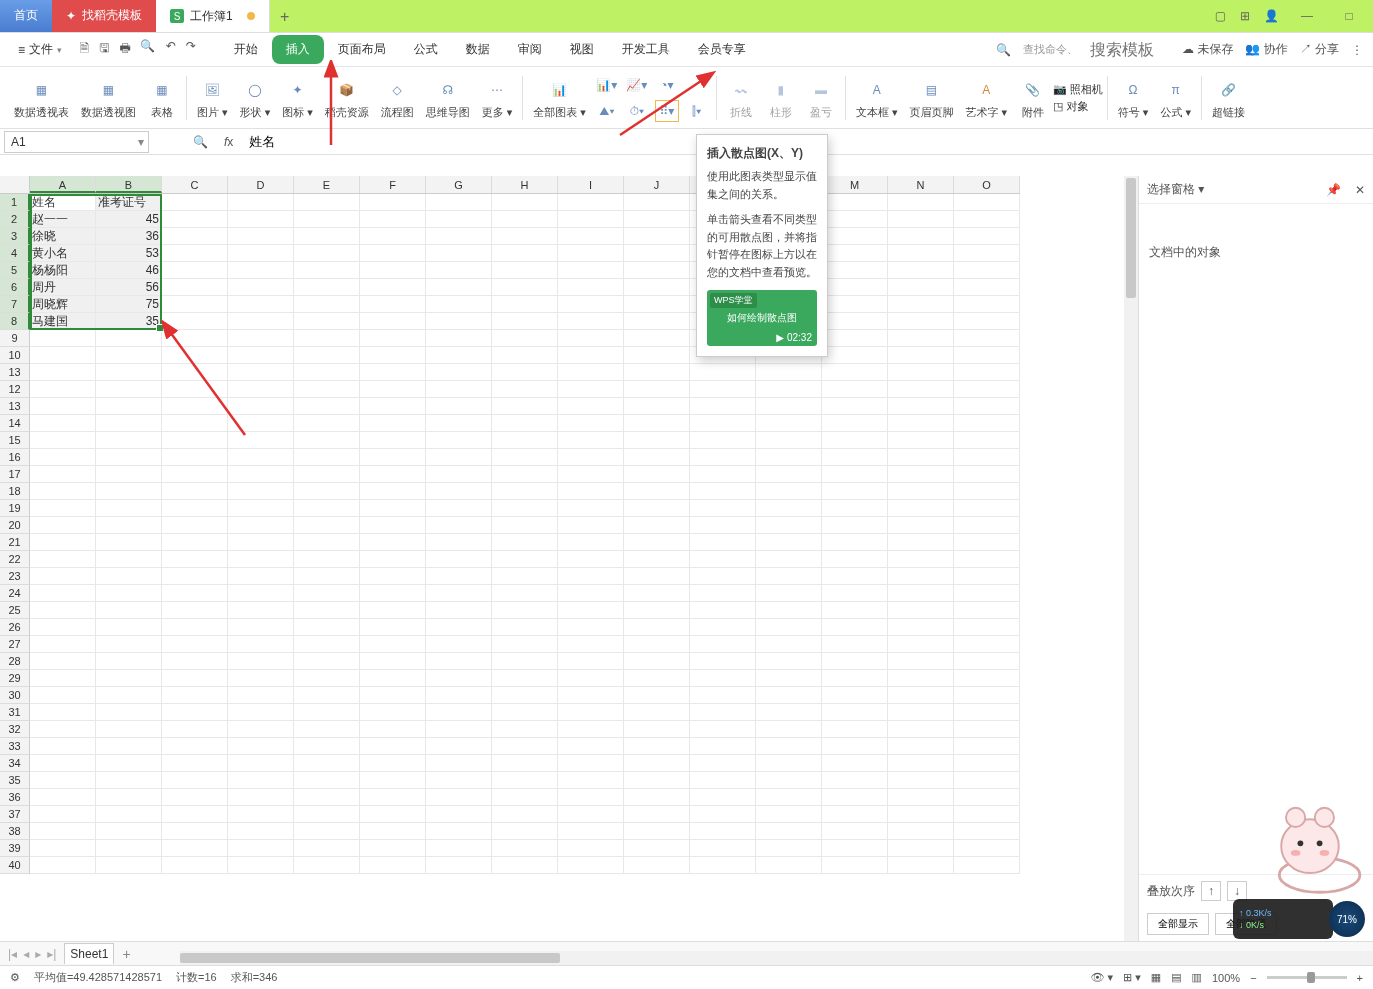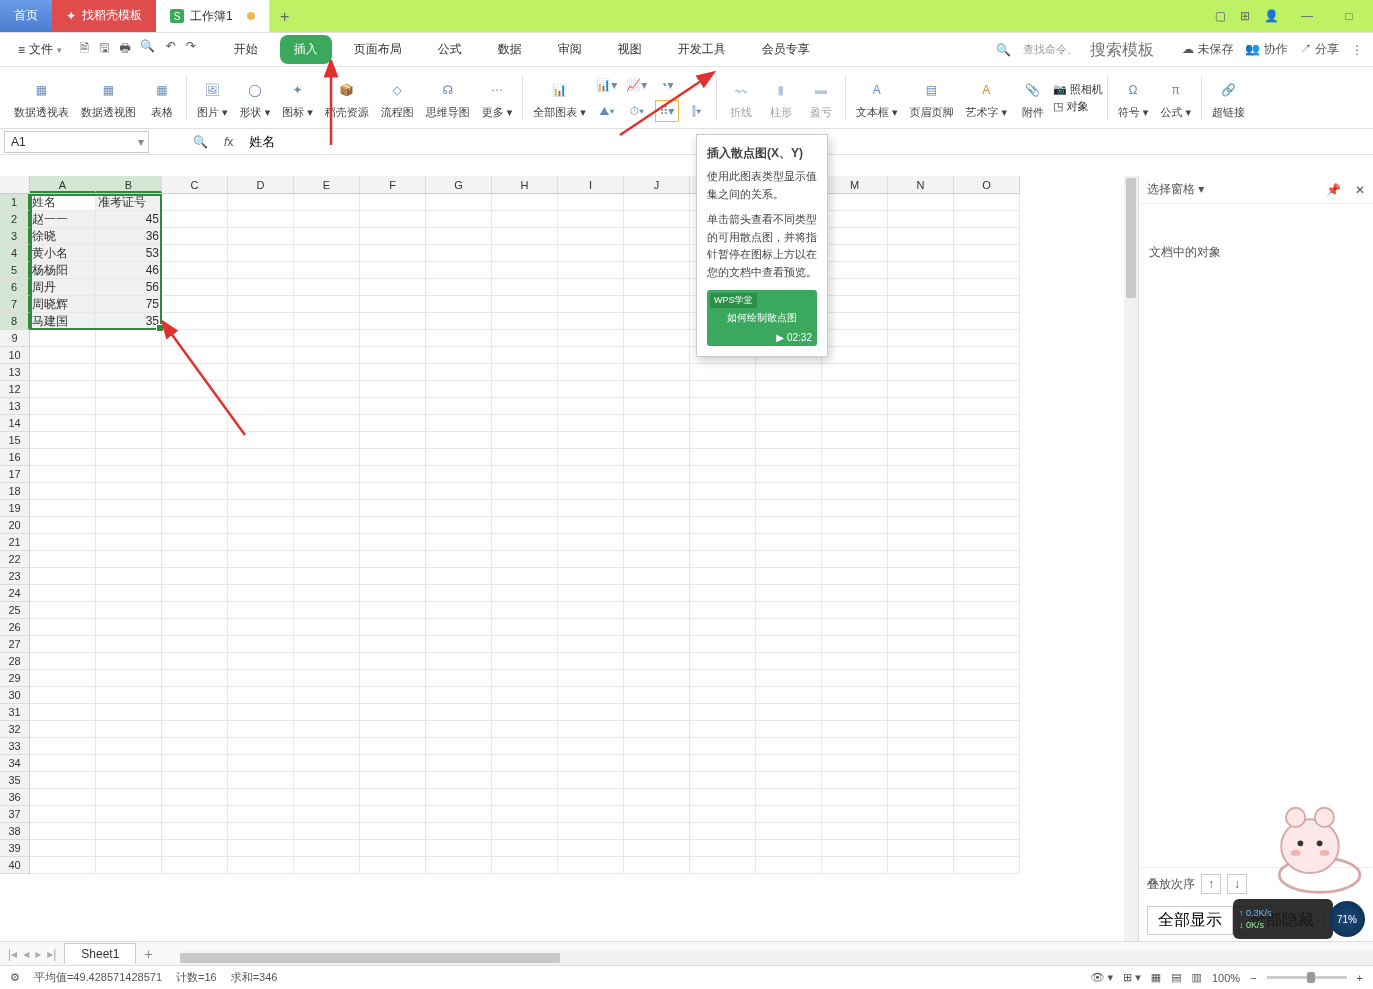--- a/index.html
+++ b/index.html
@@ -16,21 +16,21 @@
     .add-tab { width: 30px; height: 30px; display:flex; align-items:center; justify-content:center; color:#666; font-size:16px; cursor:pointer; }
     .top-right { margin-left: auto; display: flex; align-items: center; gap: 14px; padding-right: 10px; height: 33px; }
     .top-right span { color: #666; cursor: pointer; }
     .window-btn { width: 28px; height: 28px; display: flex; align-items: center; justify-content: center; color: #555; }
     
     
     .menu-bar { height: 34px; display: flex; align-items: center; padding: 0 10px; border-bottom: 1px solid #e5e5e5; gap:4px; }
     .file-btn { display: flex; align-items: center; gap: 4px; padding: 4px 8px; cursor: pointer; }
     .qat { display: flex; gap: 10px; margin-left: 6px; }
     .qat span { color: #555; cursor: pointer; }
-    .menus { display: flex; gap: 8px; margin-left: 20px; align-items: center; }
+    .menus { display: flex; gap: 0; margin-left: 20px; align-items: center; }
     .menu-item { padding: 6px 14px; cursor: pointer; }
     .menu-item.active { background: #3aa85d; color: #fff; border-radius: 8px; }
     .menu-right { margin-left: auto; display: flex; align-items: center; gap: 12px; }
     .search-cmd { color: #999; font-size: 11px; }
     .search-template { border: none; outline: none; font-size: 16px; color: #666; width: 80px; }
     .menu-right-actions { display: flex; gap: 12px; align-items: center; color: #555; }
     
     
     .ribbon { height: 62px; display: flex; align-items: center; padding: 0 8px; border-bottom: 1px solid #e0e0e0; }
     .ribbon-group { display: flex; flex-direction: column; align-items: center; padding: 2px 6px; gap: 1px; cursor: pointer; }
@@ -67,38 +67,38 @@
     .selection-box { position: absolute; top: 0; left: 0; width: 132px; height: 136px; border: 2px solid #2f8a3a; pointer-events: none; }
     .selection-box::after { content:''; position:absolute; right:-4px; bottom:-4px; width:6px; height:6px; background:#2f8a3a; border:1px solid #fff; }
     .cell.selA { background: #f0f0f0; }
     
     
     .right-panel { width: 235px; border-left: 1px solid #ddd; background: #fff; display: flex; flex-direction: column; gap: 32px; }
     .rp-header { height: 28px; display: flex; align-items: center; padding: 0 8px; color: #555; border-bottom: 1px solid #eee; justify-content: space-between; }
     .rp-sub { padding: 8px 10px; color: #555; font-size: 12px; }
     .rp-bottom { margin-top: auto; border-top: 1px solid #eee; }
     .rp-row { display: flex; align-items: center; padding: 6px 8px; gap: 6px; font-size: 12px; color:#555; }
-    .rp-btn { border: 1px solid #ccc; padding: 3px 10px; font-size: 16px; cursor: pointer; background:#fff; }
+    .rp-btn { border: 1px solid #ccc; padding: 3px 10px; font-size: 10px; cursor: pointer; background:#fff; }
     .arr-btn { width: 20px; height: 20px; border: 1px solid #ccc; display:flex; align-items:center; justify-content:center; cursor:pointer; }
     
     
     .tooltip { position: absolute; top: 134px; left: 696px; width: 132px; background: #fff; border: 1px solid #ccc; box-shadow: 2px 4px 10px rgba(0,0,0,0.2); padding: 10px; font-size: 11px; color: #444; z-index: 100; }
     .tooltip .tt-title { font-weight: bold; margin-bottom: 6px; font-size: 12px; }
     .tooltip .tt-body { line-height: 1.6; margin-bottom: 8px; }
     .tooltip .tt-video { background: #3aa85d; height: 56px; border-radius: 3px; position: relative; color:#fff; display:flex; flex-direction:column; align-items:center; justify-content:center; gap:3px; font-size:10px; }
     .tt-video .tag { position:absolute; top:3px; left:3px; background:#2d8e4a; padding:1px 4px; border-radius:2px; font-size:9px;}
     .tt-video .time { position:absolute; bottom:3px; right:5px; display:flex; align-items:center; gap:3px; }
     
     
     .arrow { position: absolute; z-index: 50; pointer-events: none; }
     
     
     .sheet-tabs { position: absolute; bottom: 24px; left: 0; right: 0; height: 24px; display: flex; align-items: center; border-top: 1px solid #ddd; background: #f8f8f8; padding: 0 8px; gap: 8px; }
     .sheet-nav { display:flex; gap:6px; color:#aaa; }
-    .sheet-tab { padding: 3px 16px; background: #fff; border: 1px solid #ccc; border-bottom: none; font-size: 12px; }
+    .sheet-tab { padding: 3px 5px; background: #fff; border: 1px solid #ccc; border-bottom: none; font-size: 12px; }
     .status-bar { position: absolute; bottom: 0; left: 0; right: 0; height: 24px; display: flex; align-items: center; padding: 0 10px; background: #fff; border-top: 1px solid #ddd; font-size: 11px; color: #555; gap: 14px; }
     .status-right { margin-left: auto; display: flex; align-items: center; gap: 10px; }
     .zoom-slider { width: 80px; height: 3px; background: #ccc; position: relative; }
     .zoom-slider::after { content:''; position:absolute; left:40px; top:-4px; width:8px; height:11px; background:#999; border-radius:2px; }
     
     
     .widget-net { position: absolute; right: 40px; bottom: 50px; width: 100px; height: 40px; background: #1a1a1a; border-radius: 6px; color: #8eff8e; font-size: 9px; padding: 4px 6px; display:flex; flex-direction:column; justify-content:center; gap:2px; opacity:0.9;}
     .widget-net .up { color:#5bb4ff; }
     .widget-circle { position:absolute; right:8px; bottom:52px; width:36px; height:36px; border-radius:50%; background: radial-gradient(#1a4a7a,#0a2a4a); color:#fff; display:flex; align-items:center; justify-content:center; font-size:10px; }
     .mascot { position: absolute; right: 4px; bottom: 90px; width: 118px; height: 96px; z-index: 60; }

